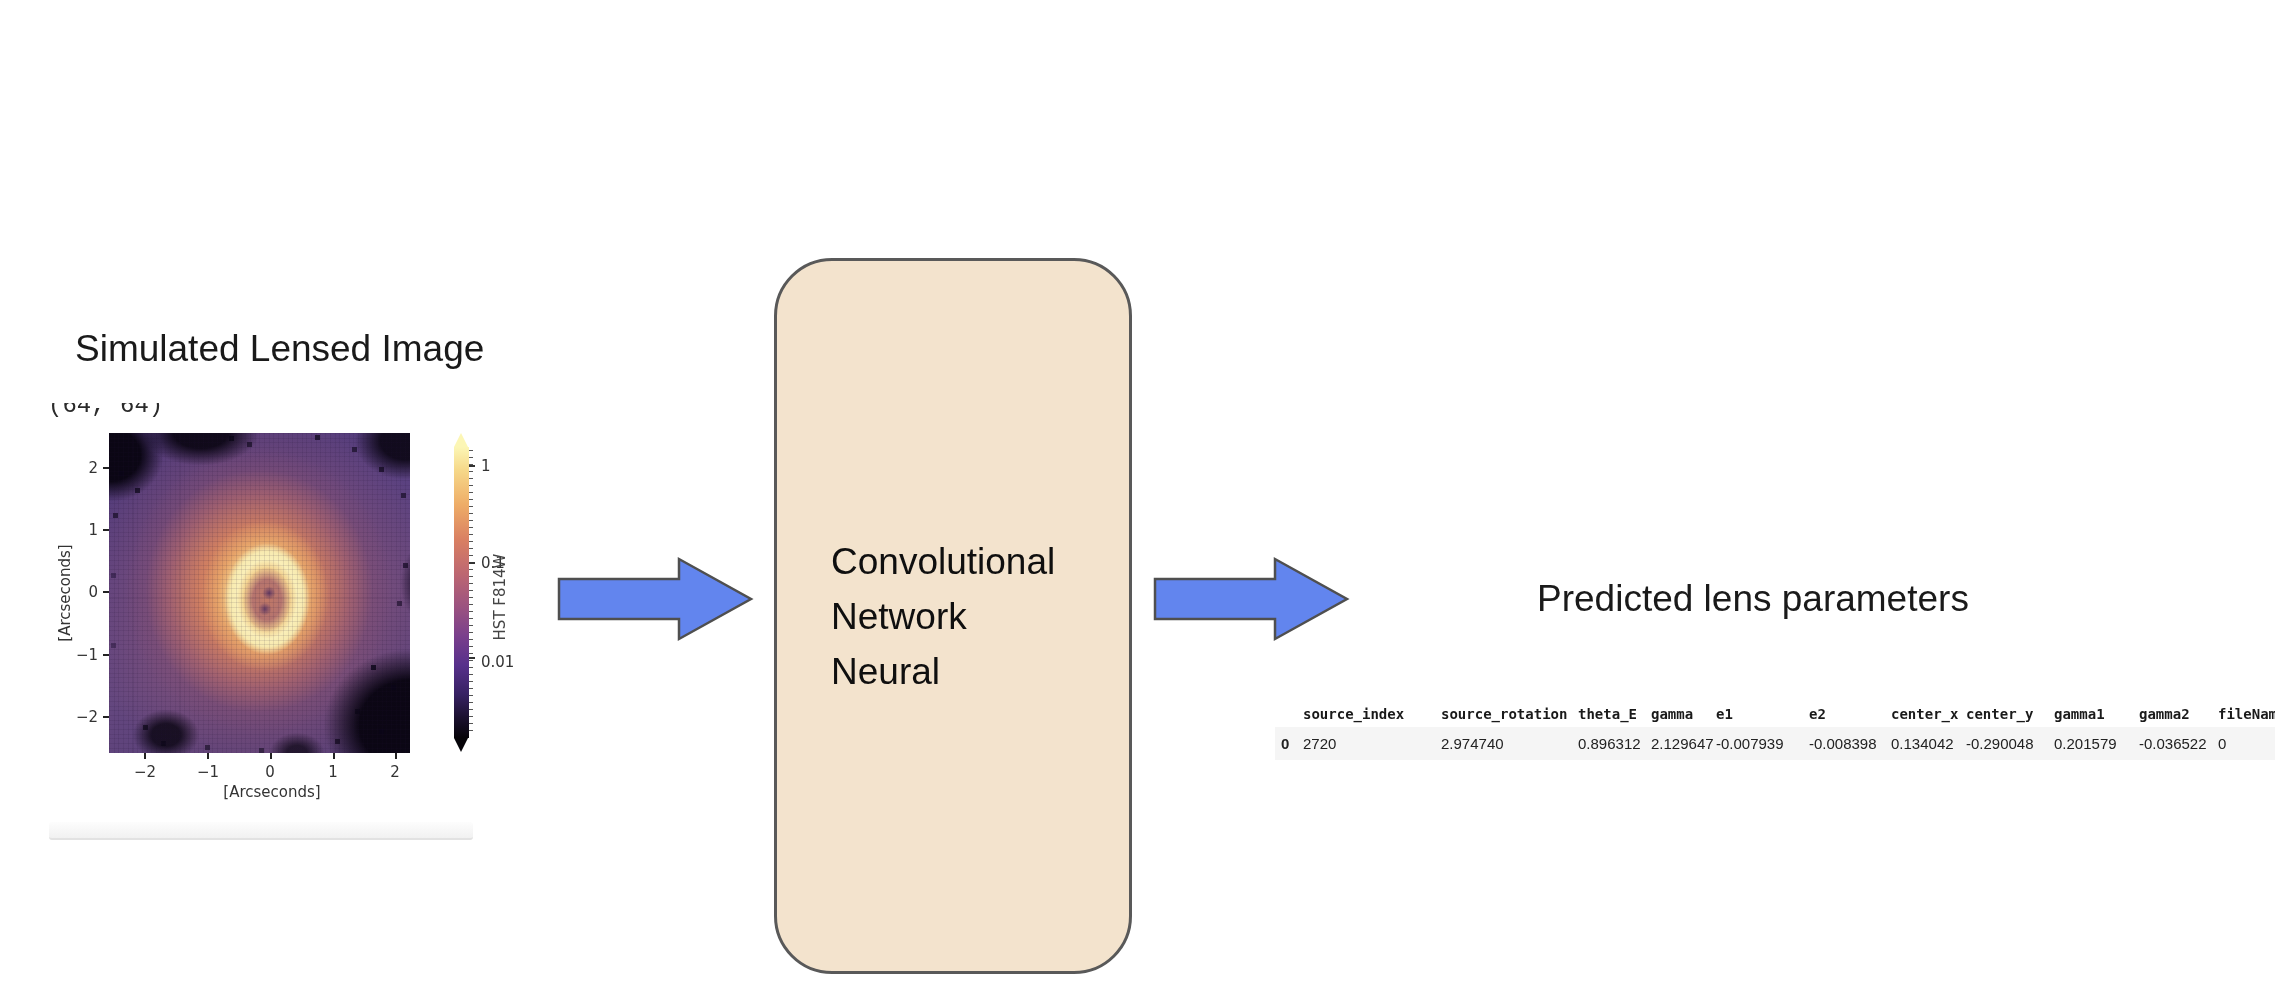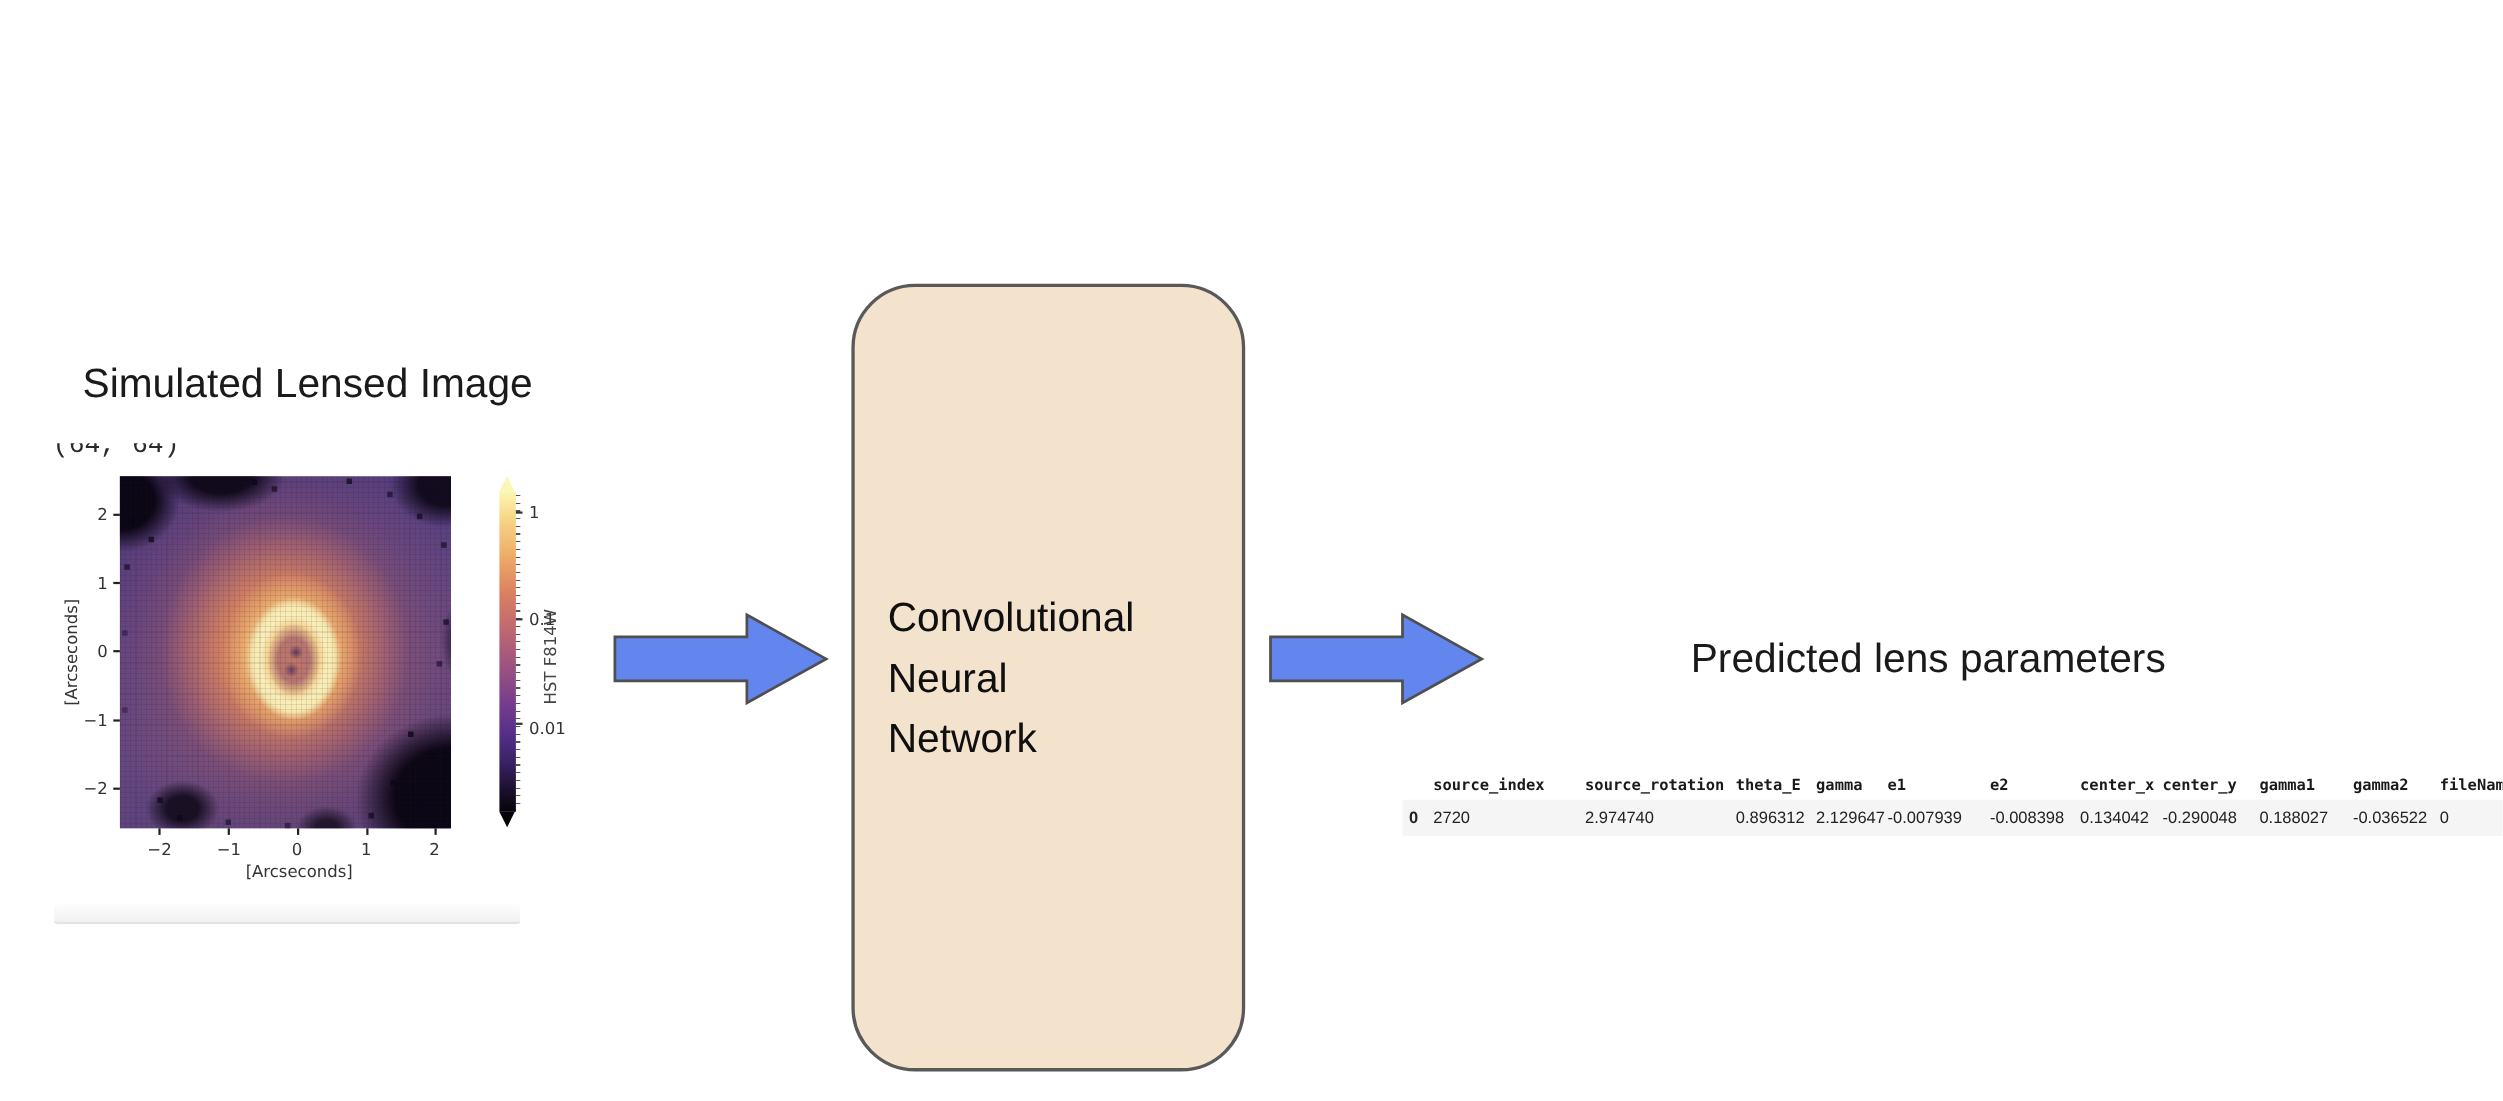--- a/index.html
+++ b/index.html
@@ -78,21 +78,21 @@
   .cbar-major{left:437px;width:6px;height:2px;background:#333;}
   .cbar-ticklab{left:449px;font-size:15px;height:20px;line-height:20px;}
 
   
   .strip{left:17px;top:822px;width:424px;height:16px;border-radius:3px;
     background:linear-gradient(#fdfdfd,#f1f1f1);border-bottom:2px solid #e2e2e2;}
 
   
   .cnn{left:742px;top:258px;width:358px;height:716px;border-radius:58px;
     background:#f3e3cd;border:3px solid #595959;box-sizing:border-box;
-    display:flex;flex-direction:column;justify-content:center;padding-left:30px;}
+    display:flex;flex-direction:column;justify-content:center;padding-left:54px;}
   .cnn div{font-size:37px;line-height:55px;color:#0f0f0f;}
 
   
   .tbl{left:1243px;top:692px;width:1030px;font-size:15px;color:#222;}
   .trow{display:flex;}
   .thead{height:30px;align-items:flex-end;padding-bottom:5px;
     font-family:"DejaVu Sans Mono",monospace;font-weight:bold;font-size:14px;color:#1a1a1a;}
   .tdata{height:33px;align-items:center;background:#f5f5f5;}
   .cell{text-align:left;white-space:nowrap;overflow:visible;}
   .c0{width:22px;text-align:left;padding-left:6px;font-weight:bold;}
@@ -154,22 +154,22 @@
   <div class="abs axis-title mpl" style="left:468px;top:597px;transform:translate(-50%,-50%) rotate(-90deg);color:#444;">HST F814W</div>
 
   <div class="abs strip"></div>
 
   <svg class="abs" style="left:525px;top:555px;" width="198" height="90" viewBox="0 0 198 90">
     <polygon points="2,24 122,24 122,4 194,44 122,84 122,64 2,64" fill="#6285ee" stroke="#4f4f4f" stroke-width="2.5" stroke-linejoin="miter"></polygon>
   </svg>
 
   <div class="abs cnn">
     <div>Convolutional</div>
+    <div>Network</div>
     <div>Neural</div>
-    <div>Network</div>
   </div>
 
   <svg class="abs" style="left:1121px;top:555px;" width="198" height="90" viewBox="0 0 198 90">
     <polygon points="2,24 122,24 122,4 194,44 122,84 122,64 2,64" fill="#6285ee" stroke="#4f4f4f" stroke-width="2.5" stroke-linejoin="miter"></polygon>
   </svg>
 
   <div class="abs h-title" style="left:1505px;top:578px;">Predicted lens parameters</div>
 
   <div class="abs tbl">
     <div class="trow thead">
@@ -189,21 +189,21 @@
     <div class="trow tdata">
       <div class="cell c0">0</div>
       <div class="cell c1">2720</div>
       <div class="cell c2">2.974740</div>
       <div class="cell c3">0.896312</div>
       <div class="cell c4">2.129647</div>
       <div class="cell c5">-0.007939</div>
       <div class="cell c6">-0.008398</div>
       <div class="cell c7">0.134042</div>
       <div class="cell c8">-0.290048</div>
-      <div class="cell c9">0.188027</div>
+      <div class="cell c9">0.201579</div>
       <div class="cell c10">-0.036522</div>
       <div class="cell c11">0</div>
     </div>
   </div>
 
   <div class="abs vdivider"></div>
 
 </div>
 
 </body></html>

